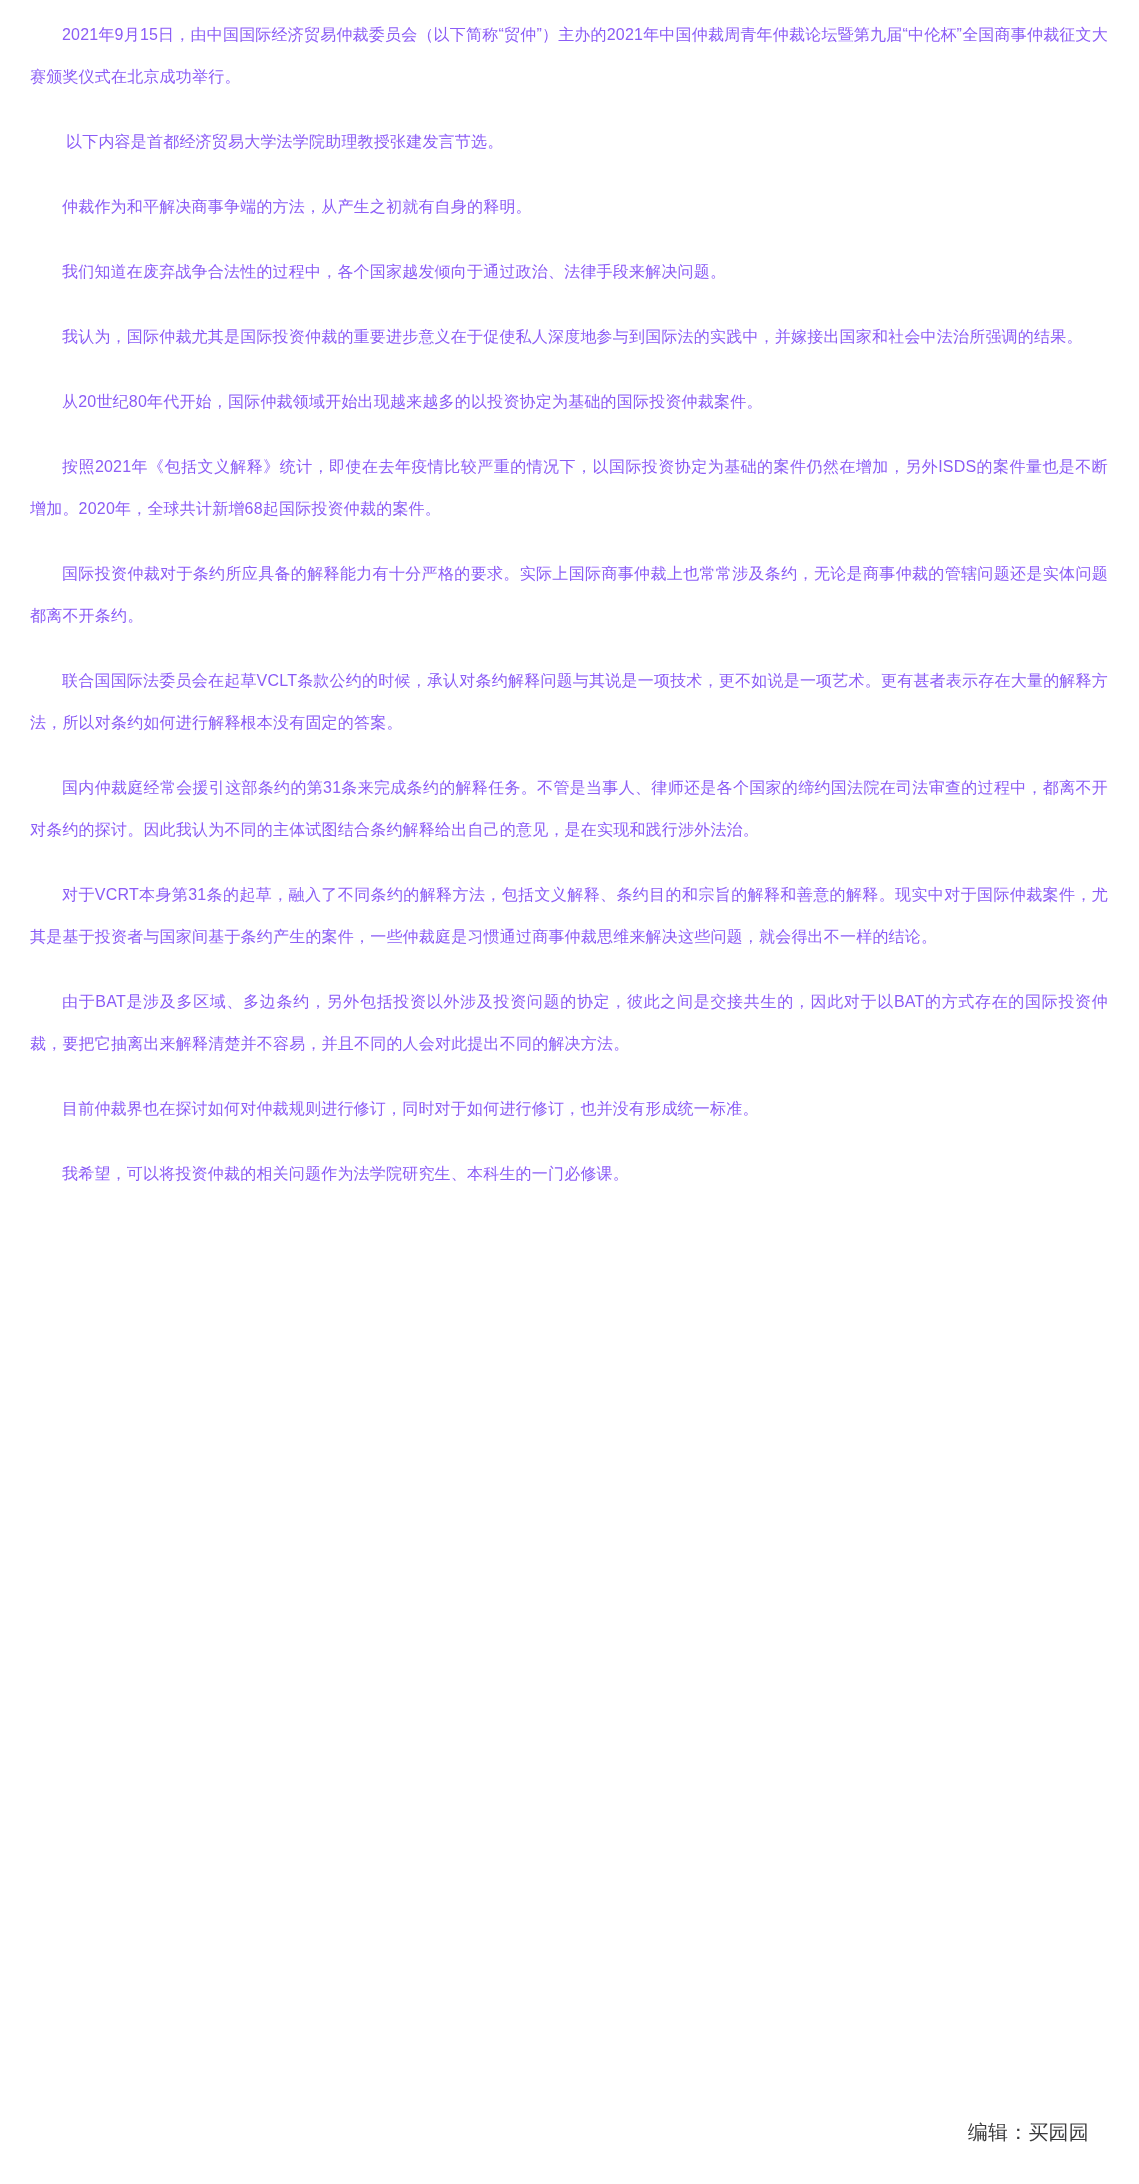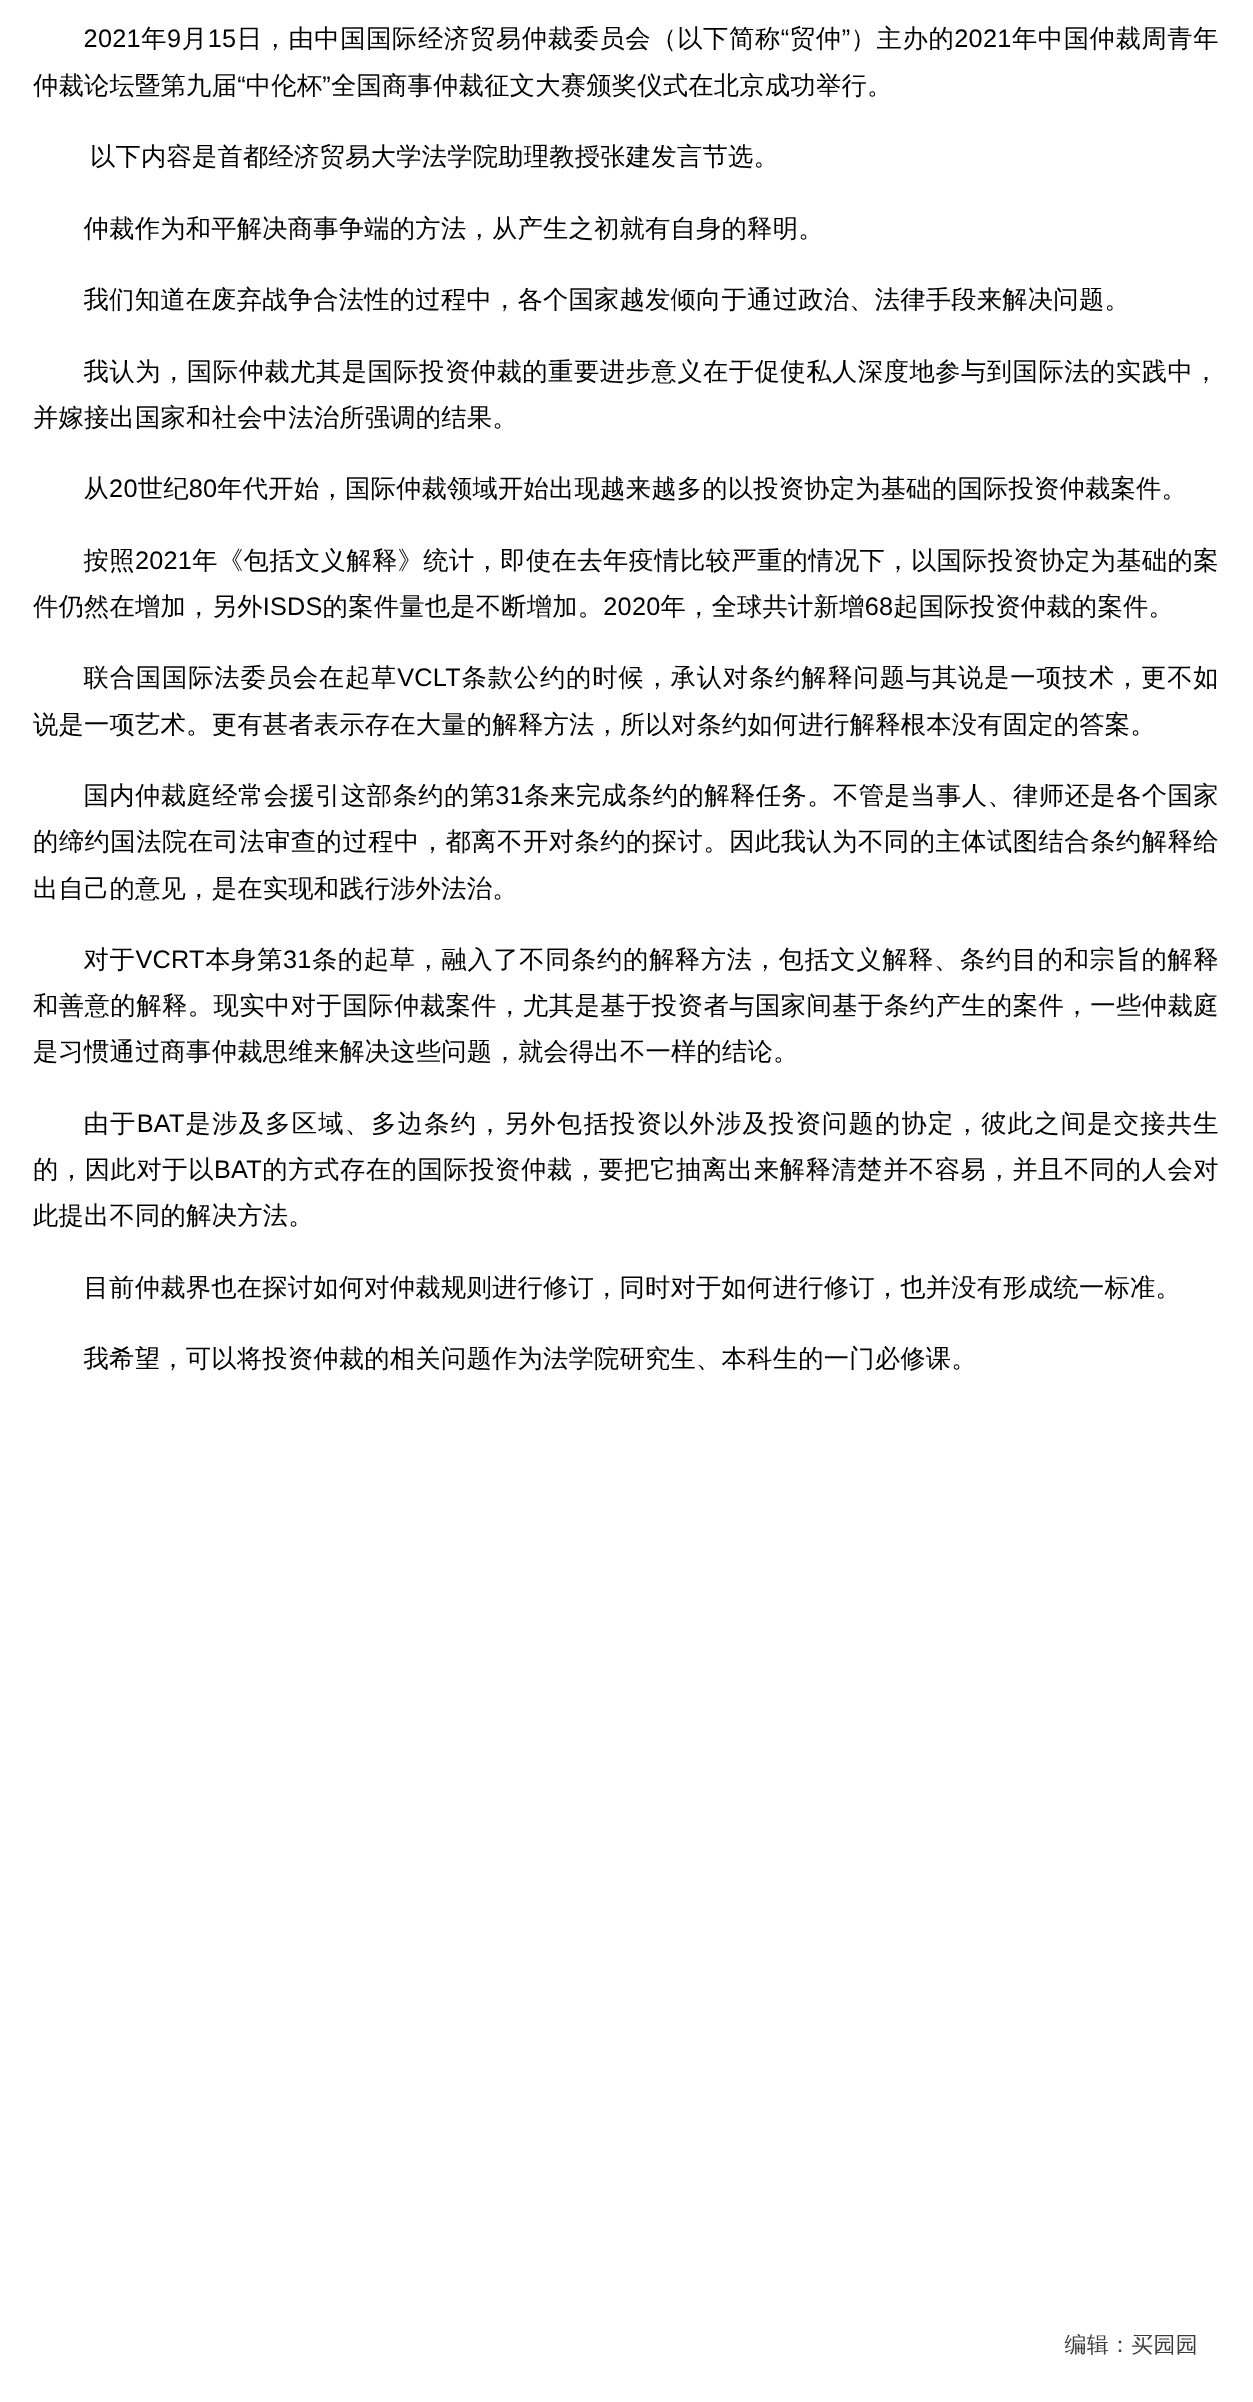--- a/index.html
+++ b/index.html
@@ -26,23 +26,23 @@
   .article {
     position: absolute;
     left: 30px;
     top: 0px;
     width: 1078px;
   }
 
   .para {
     margin: 0 0 23px 0;
     padding: 0;
-    font-size: 23px;
+    font-size: 16px;
     line-height: 42px;
-    color: #000000;
+    color: #8b5cf6;
     text-align: justify;
     text-justify: inter-ideograph;
     text-indent: 2em;
     letter-spacing: 0.2px;
     font-weight: 400;
     word-break: break-all;
   }
 
   .para.first {
     margin-top: 14px;
@@ -71,20 +71,21 @@
 <div class="page">
 
   <div class="article">
     <p class="para first">2021年9月15日，由中国国际经济贸易仲裁委员会（以下简称“贸仲”）主办的2021年中国仲裁周青年仲裁论坛暨第九届“中伦杯”全国商事仲裁征文大赛颁奖仪式在北京成功举行。</p>
     <p class="para lead-space">以下内容是首都经济贸易大学法学院助理教授张建发言节选。</p>
     <p class="para">仲裁作为和平解决商事争端的方法，从产生之初就有自身的释明。</p>
     <p class="para">我们知道在废弃战争合法性的过程中，各个国家越发倾向于通过政治、法律手段来解决问题。</p>
     <p class="para">我认为，国际仲裁尤其是国际投资仲裁的重要进步意义在于促使私人深度地参与到国际法的实践中，并嫁接出国家和社会中法治所强调的结果。</p>
     <p class="para">从20世纪80年代开始，国际仲裁领域开始出现越来越多的以投资协定为基础的国际投资仲裁案件。</p>
     <p class="para">按照2021年《包括文义解释》统计，即使在去年疫情比较严重的情况下，以国际投资协定为基础的案件仍然在增加，另外ISDS的案件量也是不断增加。2020年，全球共计新增68起国际投资仲裁的案件。</p>
+    <p class="para">国际投资仲裁对于条约所应具备的解释能力有十分严格的要求。实际上国际商事仲裁上也常常涉及条约，无论是商事仲裁的管辖问题还是实体问题都离不开条约。</p>
     <p class="para">联合国国际法委员会在起草VCLT条款公约的时候，承认对条约解释问题与其说是一项技术，更不如说是一项艺术。更有甚者表示存在大量的解释方法，所以对条约如何进行解释根本没有固定的答案。</p>
     <p class="para">国内仲裁庭经常会援引这部条约的第31条来完成条约的解释任务。不管是当事人、律师还是各个国家的缔约国法院在司法审查的过程中，都离不开对条约的探讨。因此我认为不同的主体试图结合条约解释给出自己的意见，是在实现和践行涉外法治。</p>
     <p class="para">对于VCRT本身第31条的起草，融入了不同条约的解释方法，包括文义解释、条约目的和宗旨的解释和善意的解释。现实中对于国际仲裁案件，尤其是基于投资者与国家间基于条约产生的案件，一些仲裁庭是习惯通过商事仲裁思维来解决这些问题，就会得出不一样的结论。</p>
     <p class="para">由于BAT是涉及多区域、多边条约，另外包括投资以外涉及投资问题的协定，彼此之间是交接共生的，因此对于以BAT的方式存在的国际投资仲裁，要把它抽离出来解释清楚并不容易，并且不同的人会对此提出不同的解决方法。</p>
     <p class="para">目前仲裁界也在探讨如何对仲裁规则进行修订，同时对于如何进行修订，也并没有形成统一标准。</p>
     <p class="para">我希望，可以将投资仲裁的相关问题作为法学院研究生、本科生的一门必修课。</p>
   </div>
 
   <div class="footer-credit">编辑：买园园</div>
 

